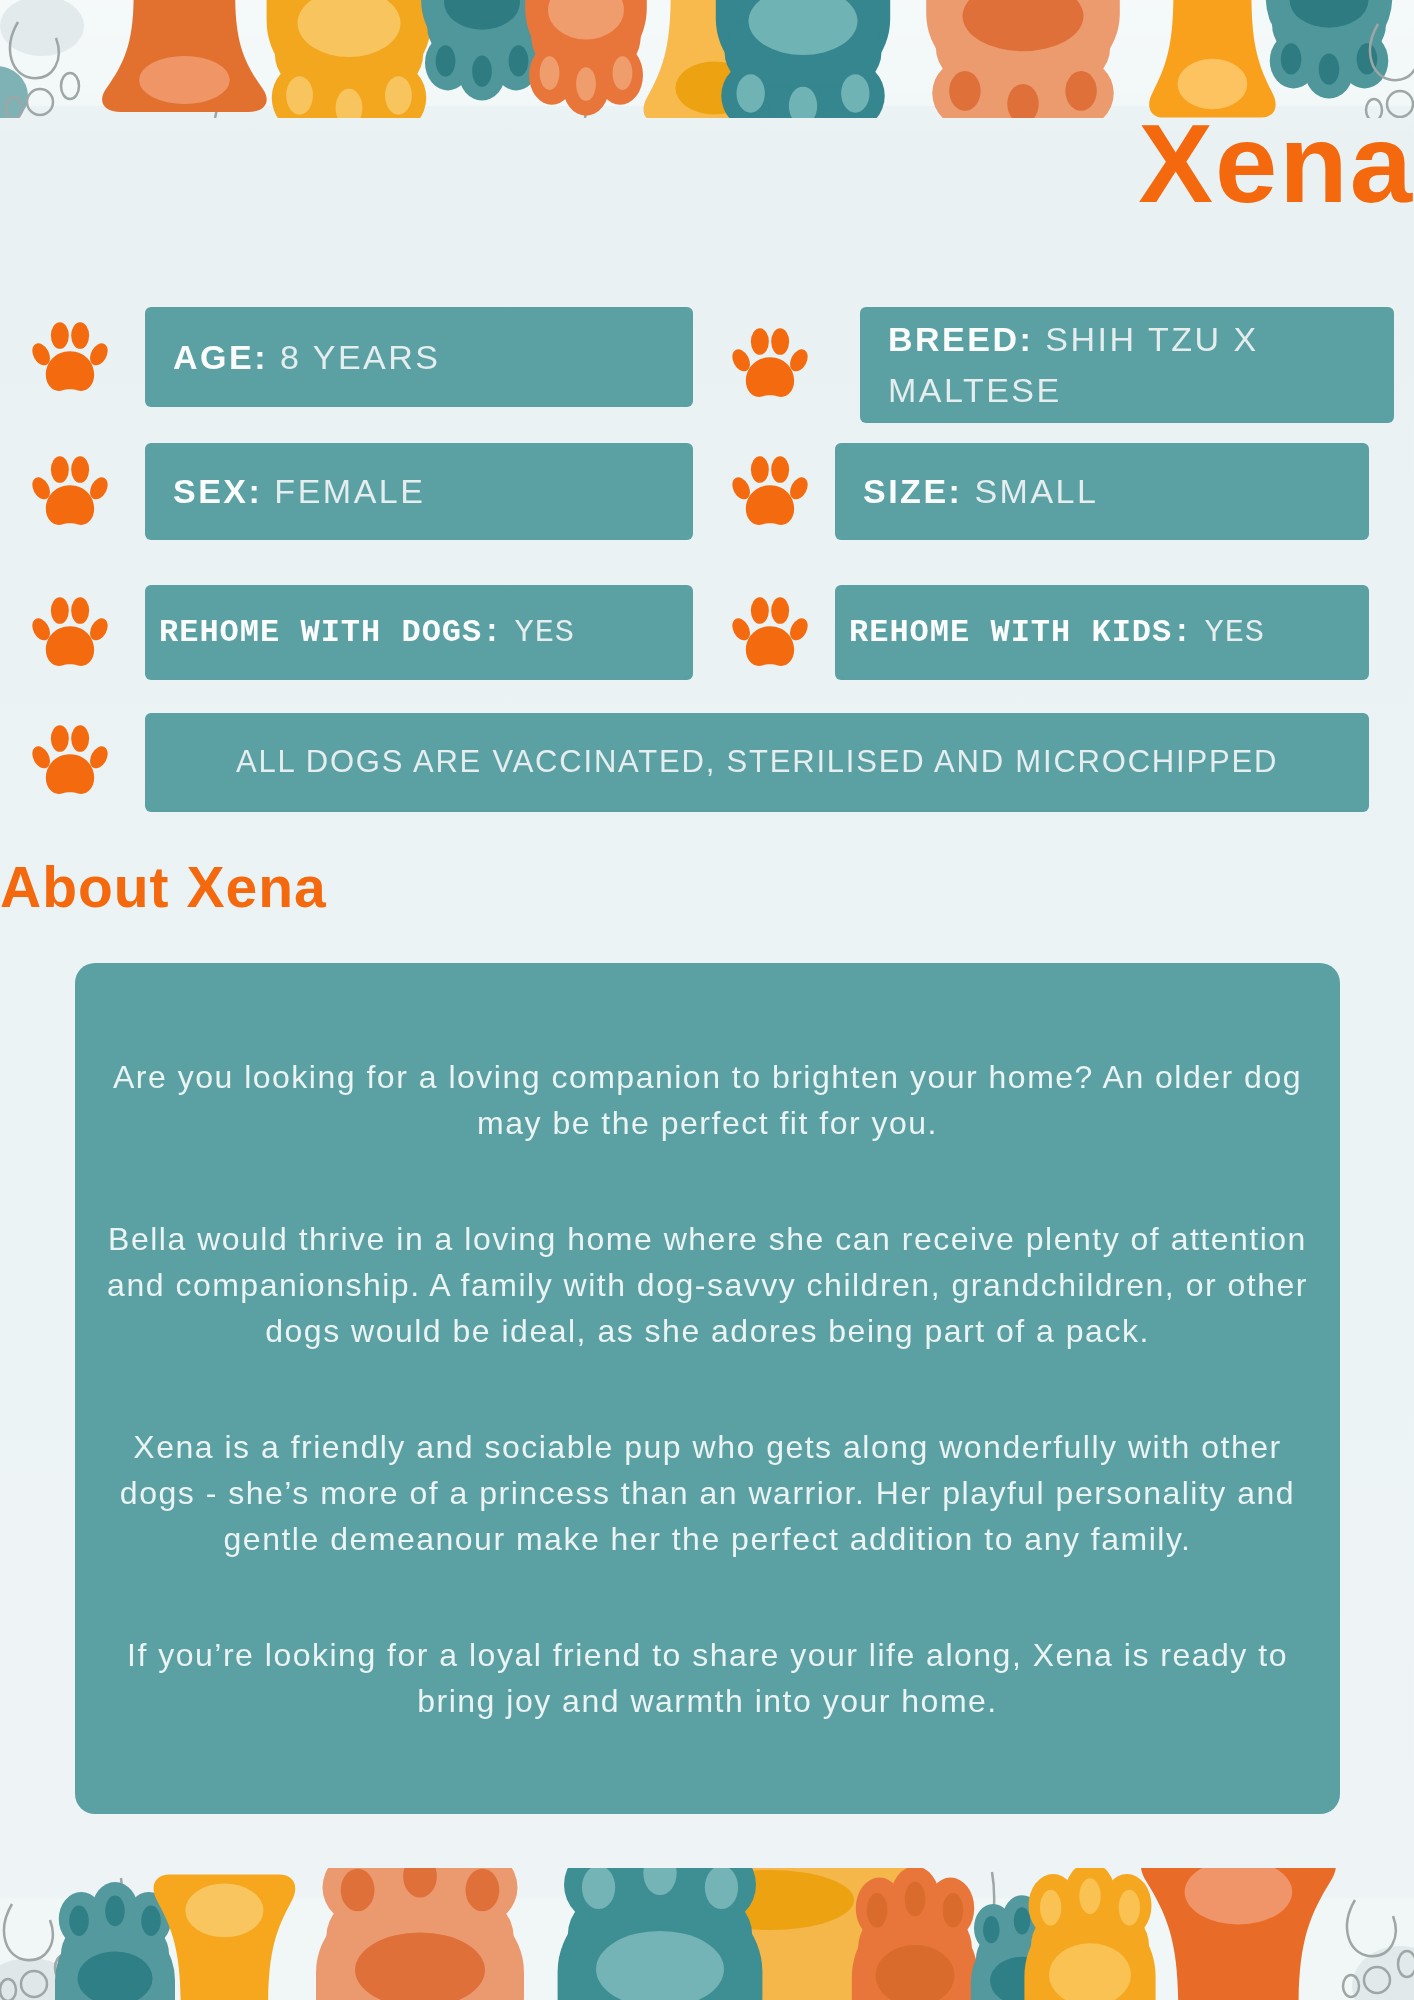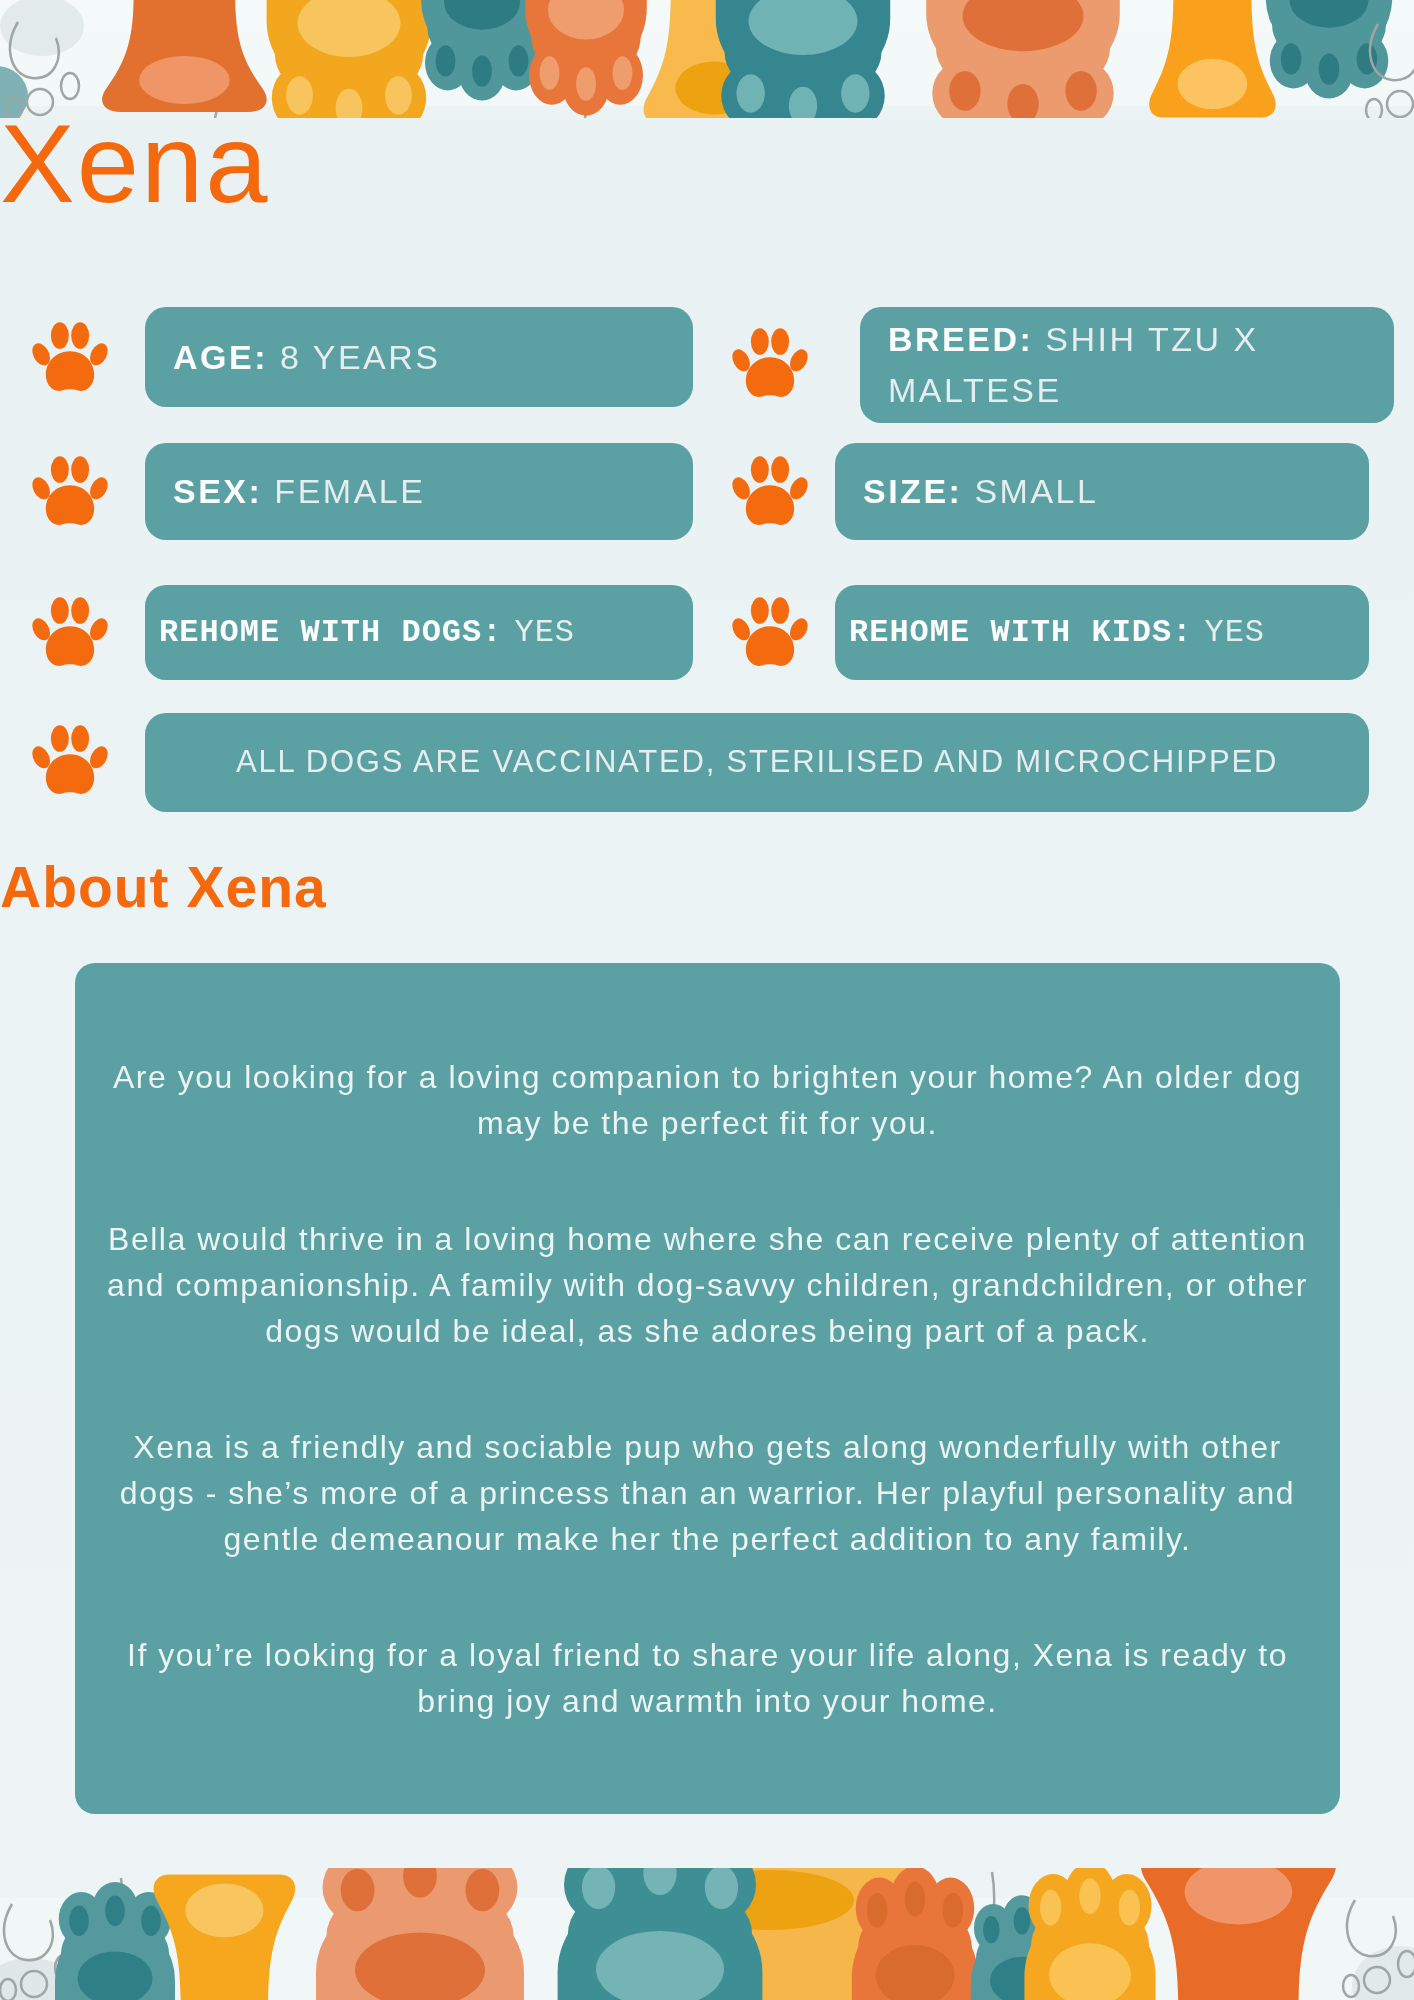--- a/index.html
+++ b/index.html
@@ -13,29 +13,29 @@
   html,body{margin:0;padding:0;}
   body{background:#d9e2e5;font-family:"Liberation Sans","DejaVu Sans",sans-serif;}
   .page{
     position:relative;width:1414px;height:2000px;overflow:hidden;margin:0 auto;
     background:linear-gradient(180deg,#f3f8f9 0%,#e9f1f3 7%,#ecf3f5 50%,#eef4f6 100%);
   }
   .band{position:absolute;left:0;display:block;}
   .band.top{top:0;}
   .band.bottom{bottom:0;}
   .title{
-    position:absolute;top:98px;left:0;width:100%;text-align:left;
-    font-size:112px;font-weight:normal;color:var(--accent);
+    position:absolute;top:98px;left:0;width:100%;text-align:right;
+    font-size:112px;font-weight:bold;color:var(--accent);
     letter-spacing:2px;line-height:1.18;
   }
   .paw{position:absolute;width:78px;height:78px;fill:var(--paw);}
   .pl{left:31px;}
   .pr{left:731px;}
   .box{
-    position:absolute;background:var(--teal);border-radius:21px;
+    position:absolute;background:var(--teal);border-radius:6px;
     color:var(--val);font-size:34px;letter-spacing:2.5px;
     display:flex;align-items:center;box-sizing:border-box;
     padding:6px 28px;line-height:1.5;
   }
   .bl{left:145px;width:548px;}
   .br{left:835px;width:534px;}
   .txt{width:100%;}
   .lbl{font-weight:bold;color:var(--label);margin-right:12px;}
   #paw-age{top:320px;}     #age-box{top:307px;min-height:100px;}
   #paw-breed{top:326px;}   #breed-box{top:307px;min-height:116px;margin-left:25px;}

